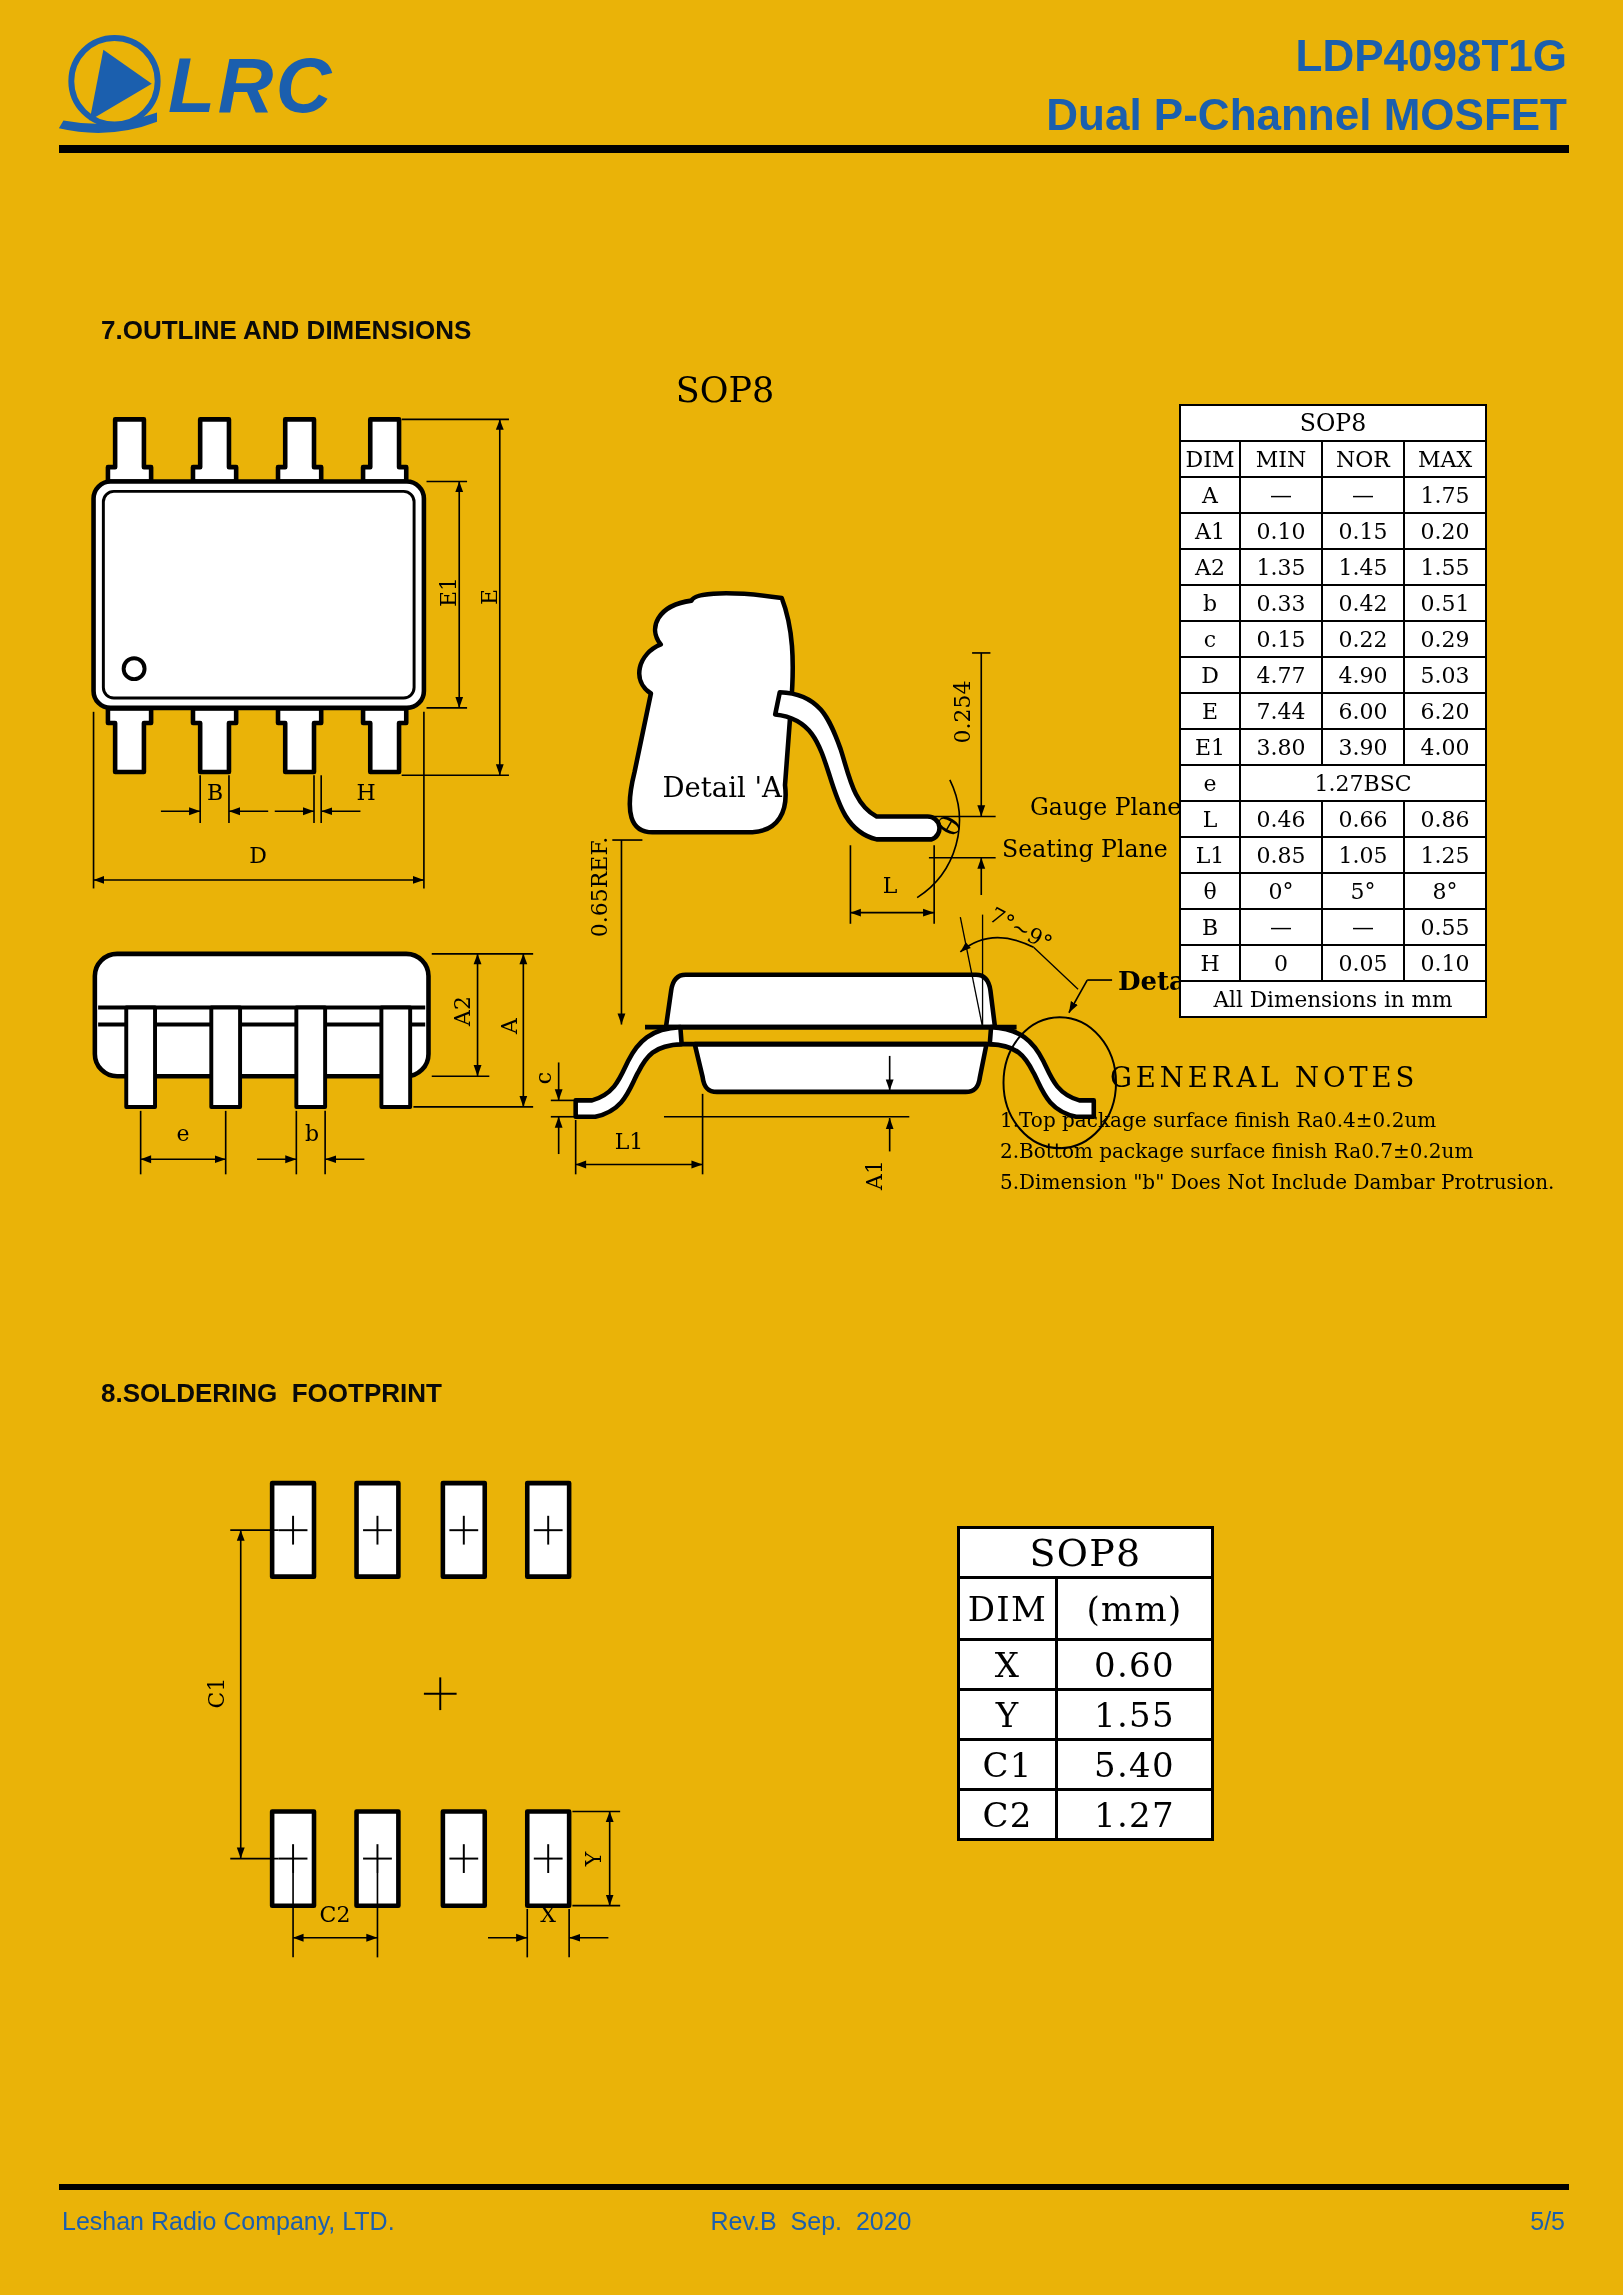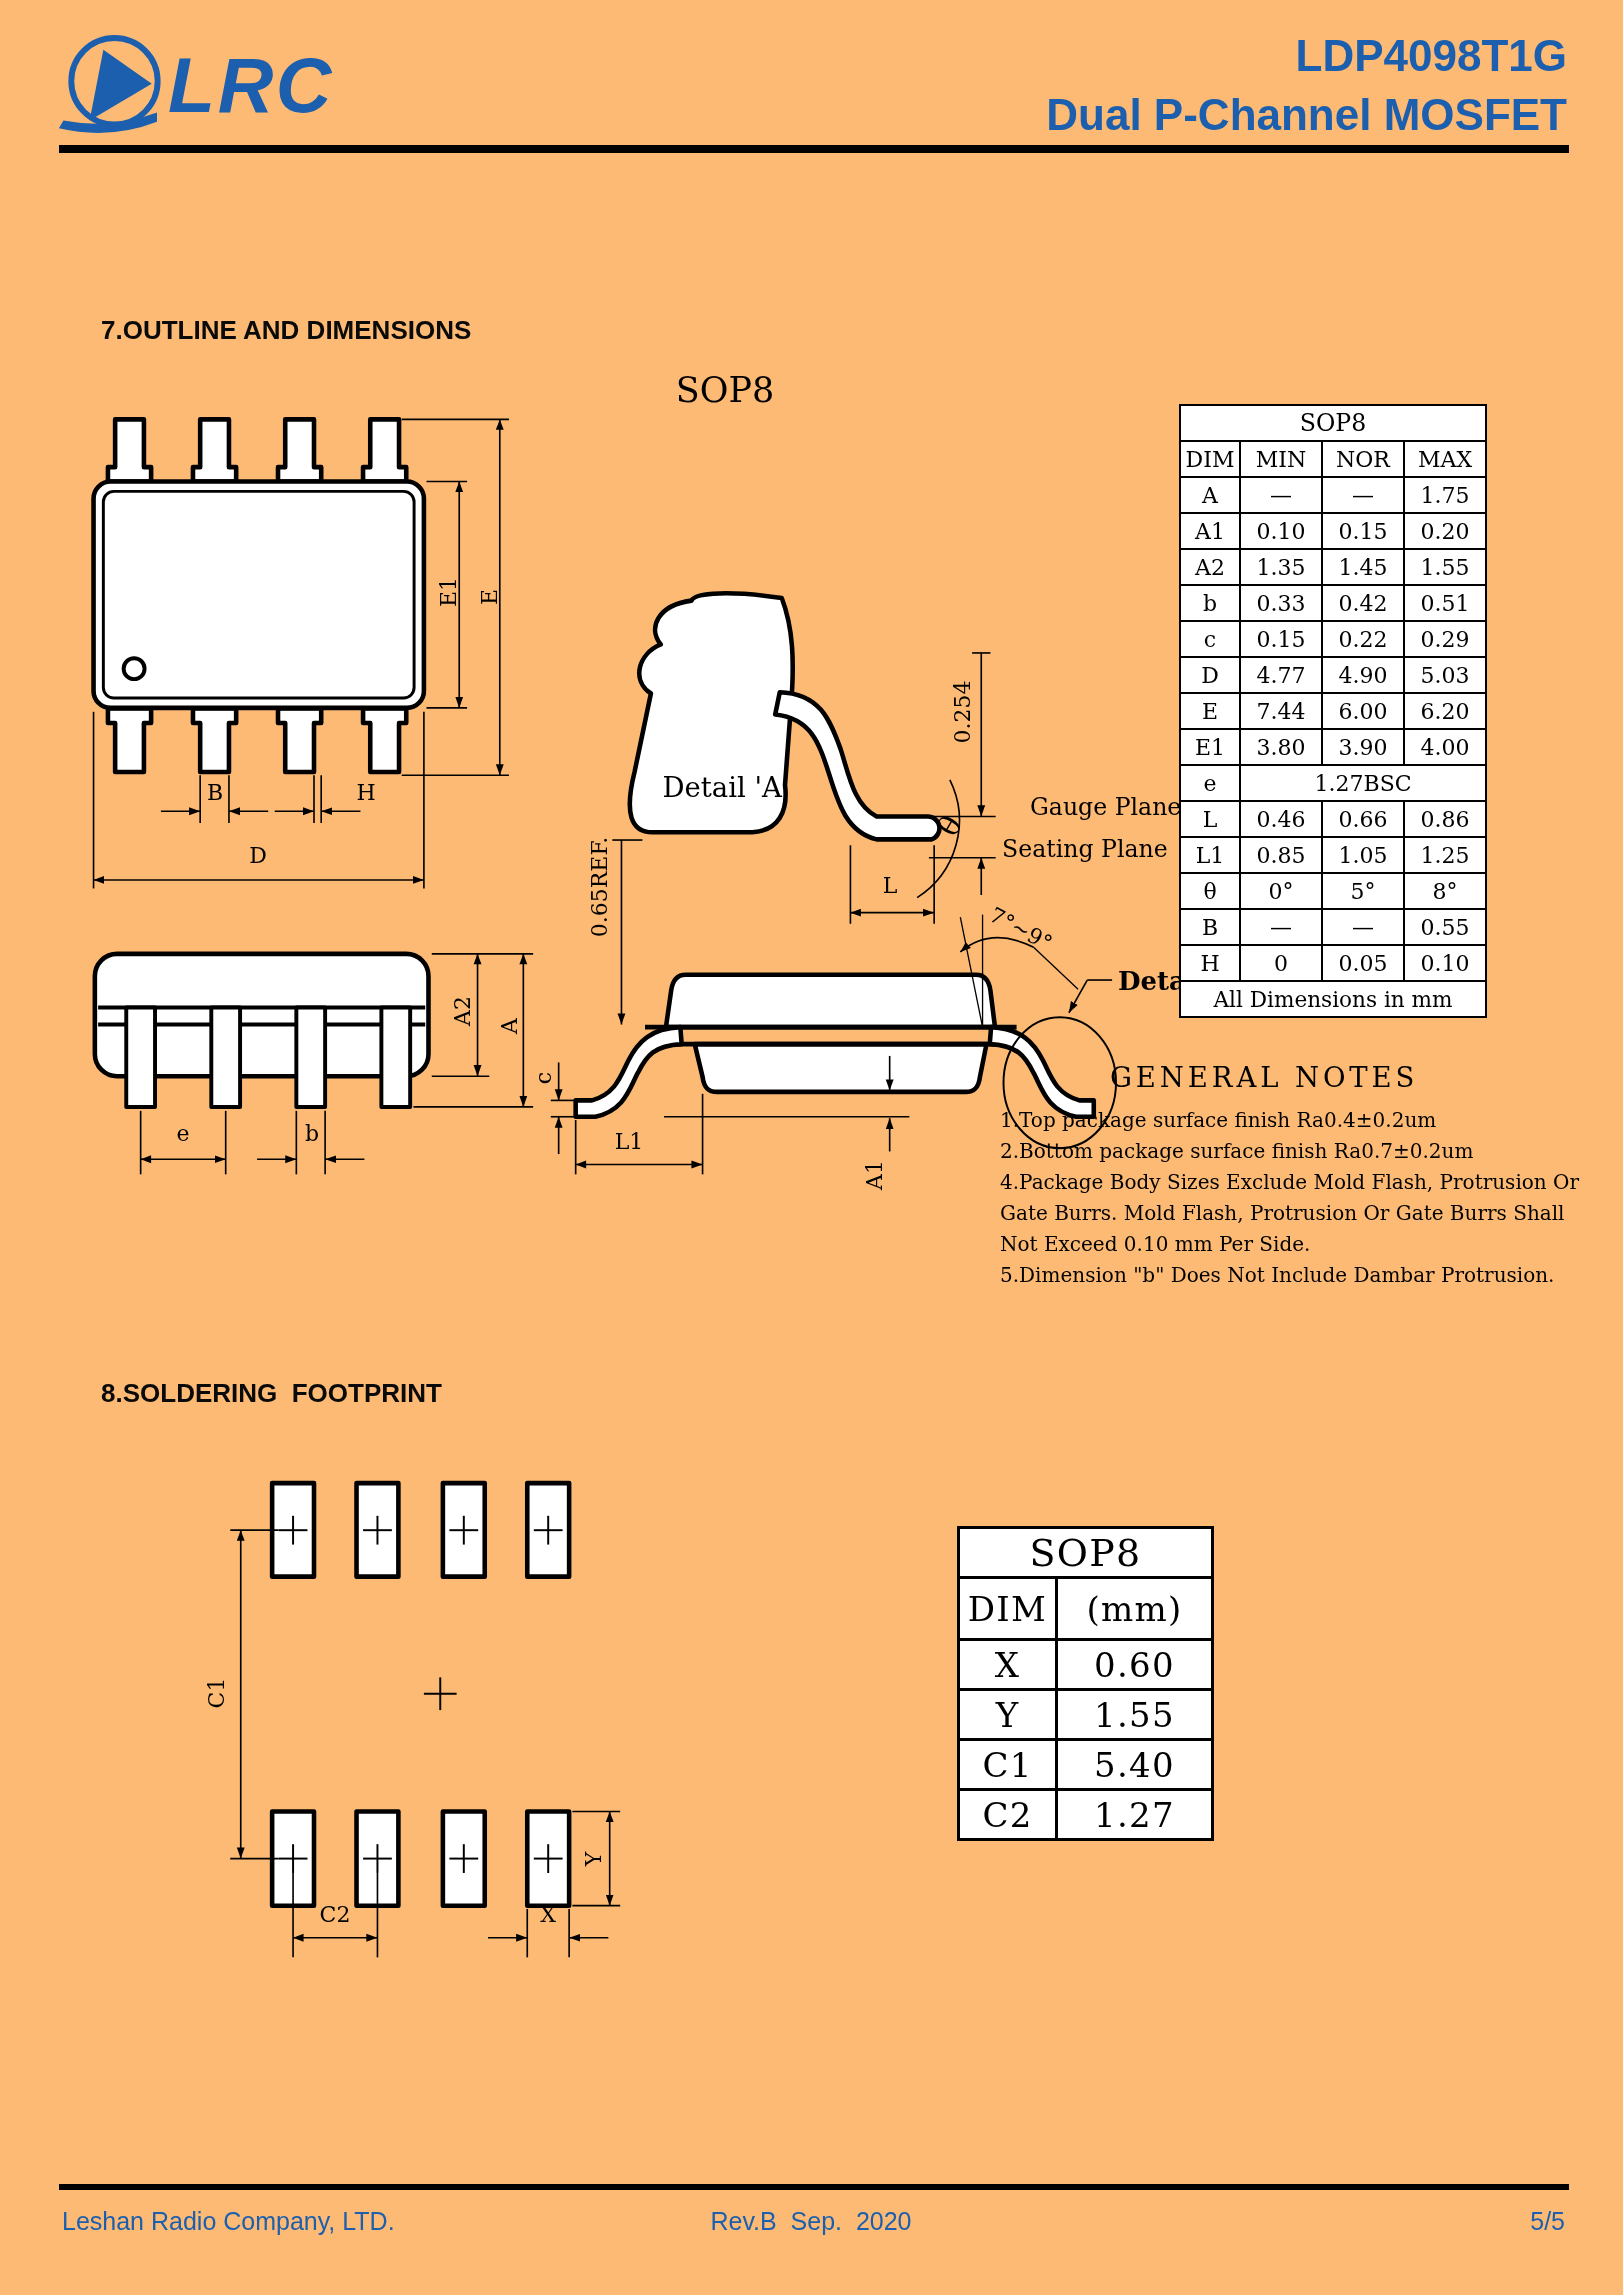--- a/index.html
+++ b/index.html
@@ -1,16 +1,16 @@
 <!DOCTYPE html>
 <html style="font-size:10.5px"><head>
 <meta charset="utf-8">
 <style>
   html,body{margin:0;padding:0;background:#e8e8e8;}
-  .page{position:relative;width:1623px;height:2295px;background:#fdba74;overflow:hidden;
+  .page{position:relative;width:1623px;height:2295px;background:#eab308;overflow:hidden;
         font-family:"Liberation Sans",sans-serif;color:#000;}
   .art{position:absolute;left:0;top:0;}
   
   .brand-text{position:absolute;left:168px;top:41px;font-size:77px;font-weight:bold;
               font-style:italic;color:#1b5fae;letter-spacing:2.6px;}
   .title-block{position:absolute;right:56px;top:26px;text-align:right;color:#1b5fae;
                font-weight:bold;line-height:59px;font-size:44px;}
   .rule{position:absolute;left:59px;width:1510px;background:#000;}
   .hrule{top:145px;height:7.9px;}
   .frule{top:2184px;height:5.9px;}
@@ -365,21 +365,20 @@
     <tr class="frow">
           <td colspan="4">All Dimensions in mm</td>
         </tr>
   </tbody>
     </table>
 
   <div class="notes-title">GENERAL NOTES</div>
   <div class="notes">
     <div>1.Top package surface finish Ra0.4±0.2um</div>
     <div>2.Bottom package surface finish Ra0.7±0.2um</div>
-    <div>4.Package Body Sizes Exclude Mold Flash, Protrusion Or Gate Burrs. Mold Flash, Protrusion Or Gate Burrs Shall Not Exceed 0.10 mm Per Side.</div>
     <div>5.Dimension "b" Does Not Include Dambar Protrusion.</div>
   </div>
 
   <div class="sec" style="top:1378px;">8.SOLDERING  FOOTPRINT</div>
 
   <span class="lbl rot" style="left:216px;top:1693px;">C1</span>
   <span class="lbl" style="left:335px;top:1914px;">C2</span>
   <span class="lbl" style="left:548px;top:1914px;">X</span>
   <span class="lbl rot" style="left:593px;top:1859px;">Y</span>
 

